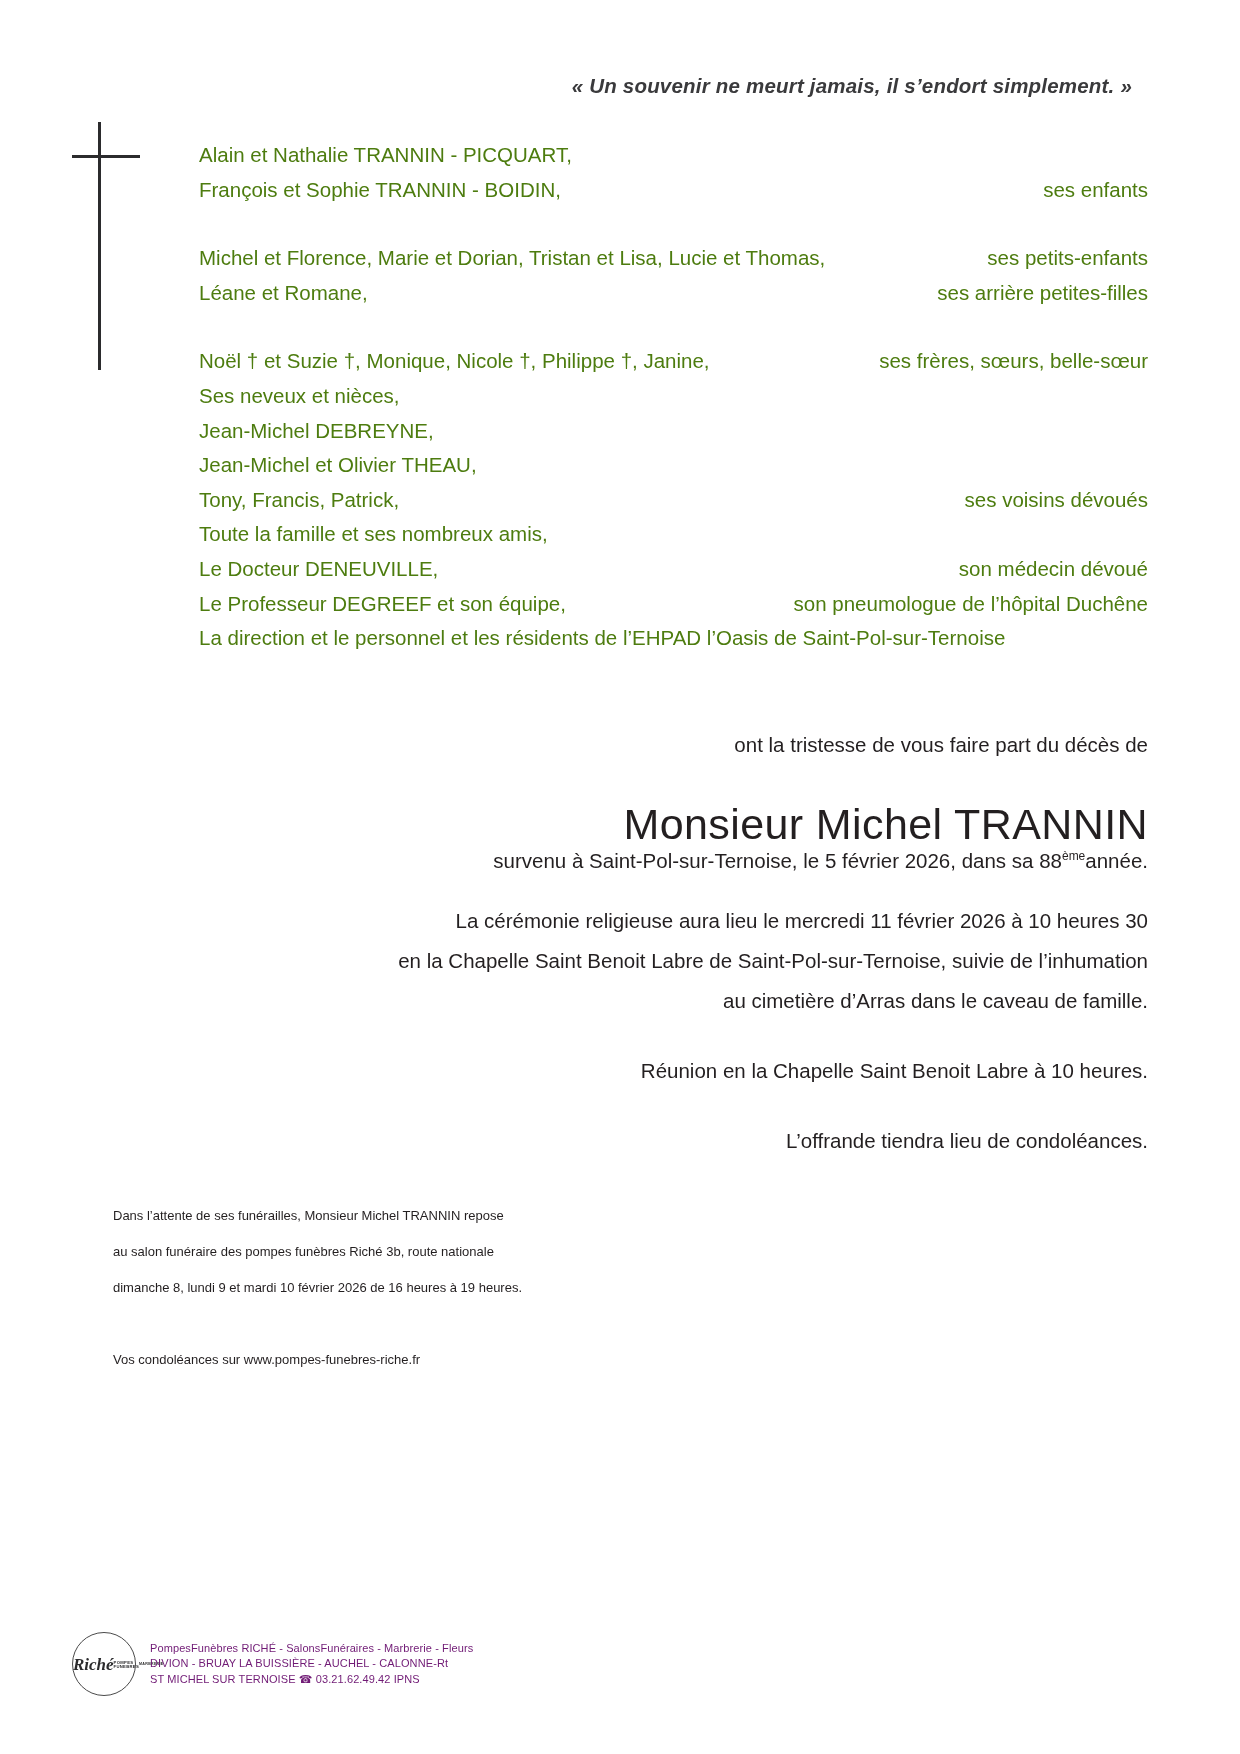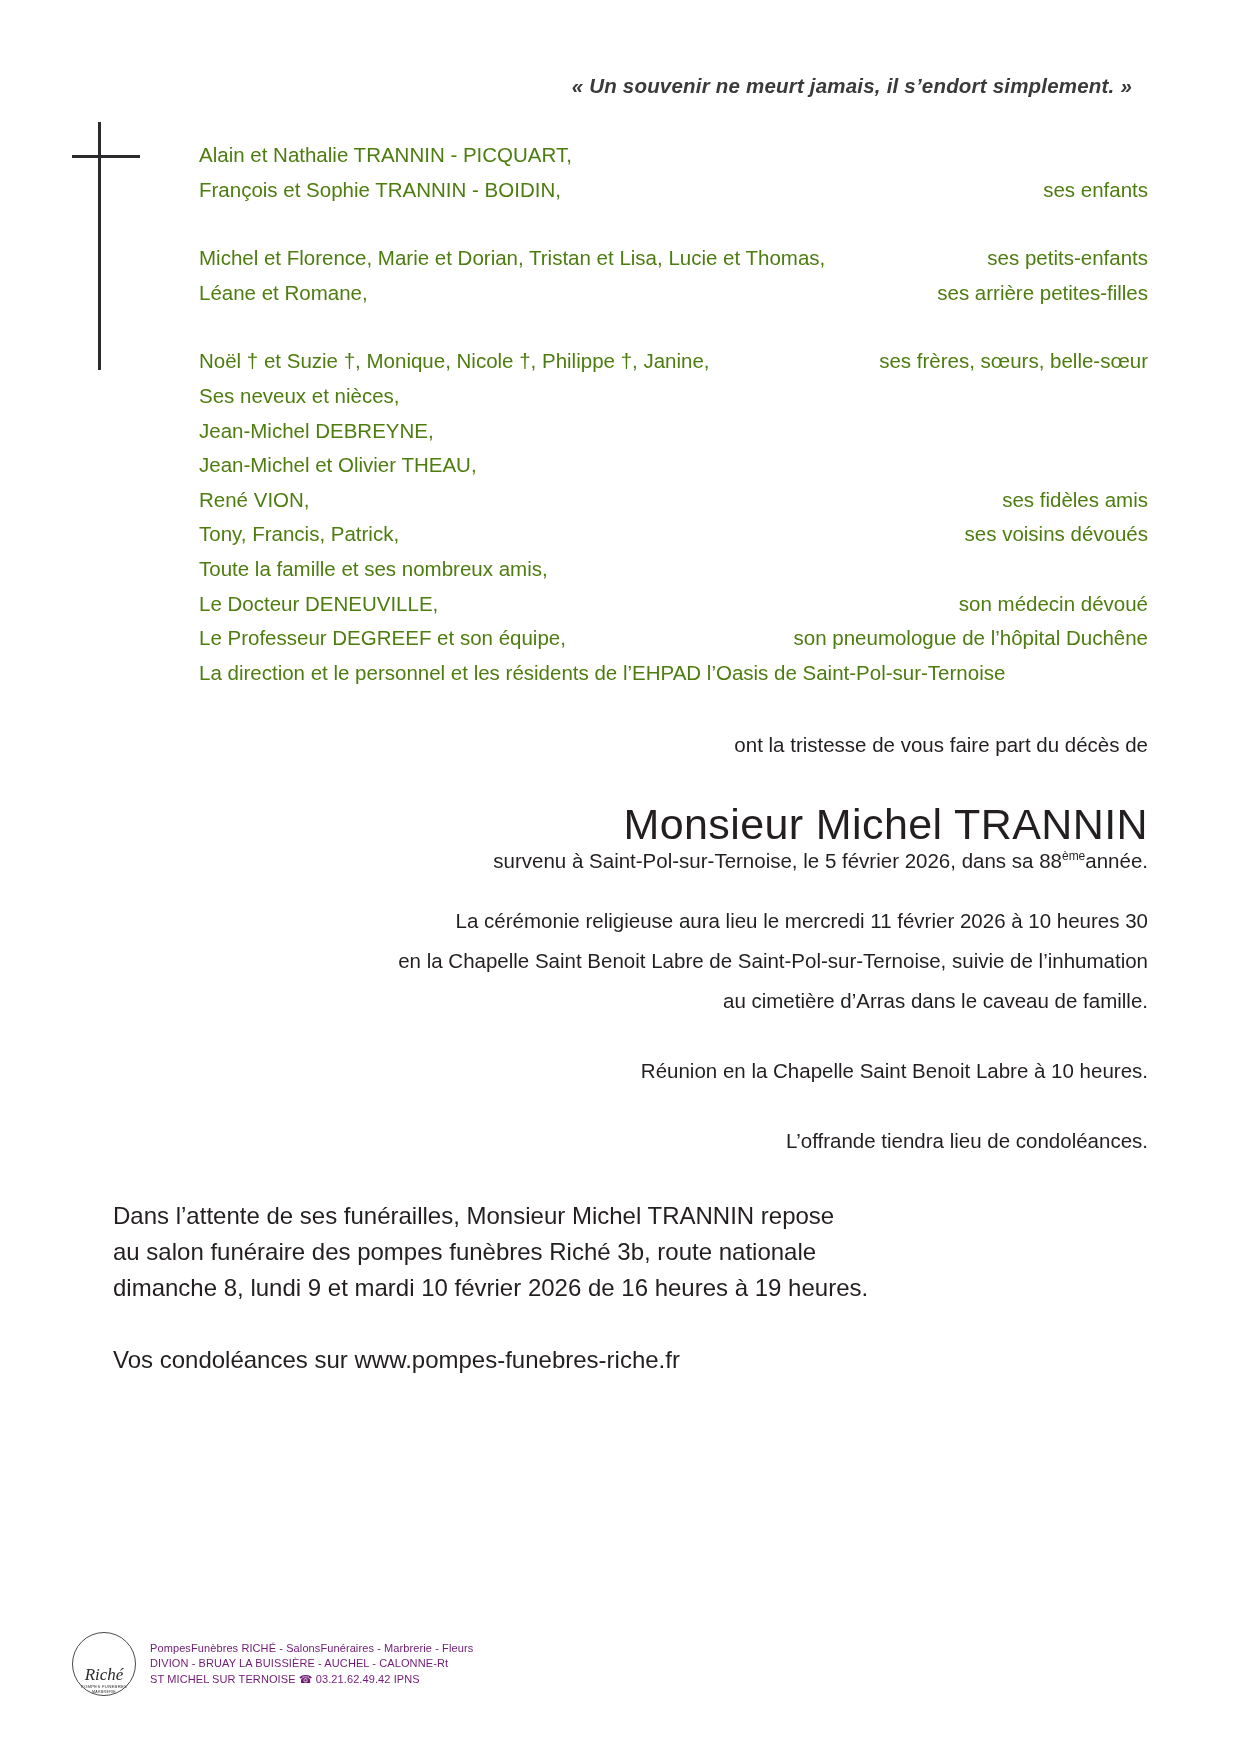--- a/index.html
+++ b/index.html
@@ -121,21 +121,21 @@
   .para.tight {
     margin-top: 30px;
   }
 
   
   .closing {
     position: absolute;
     left: 113px;
     right: 92px;
     top: 1198px;
-    font-size: 24px;
+    font-size: 13px;
     line-height: 36px;
     text-align: left;
   }
   .closing .cond {
     margin-top: 36px;
   }
 
   
   .footer {
     position: absolute;
@@ -144,24 +144,24 @@
     display: flex;
     align-items: center;
     gap: 14px;
   }
   .logo {
     width: 62px;
     height: 62px;
     border-radius: 50%;
     border: 1.5px solid #4a4a4a;
     display: flex;
-    flex-direction: column;
     align-items: center;
-    justify-content: flex-end;
+    justify-content: flex-start;
     line-height: 1;
+    font-weight: bold;
   }
   .logo .r-main {
     font-family: "Liberation Serif", serif;
     font-style: italic;
     font-size: 17px;
     color: #2b2b2d;
   }
   .logo .r-sub {
     font-size: 4.2px;
     letter-spacing: 0.3px;
@@ -227,24 +227,20 @@
     </div>
     <div class="fam-line">
       <span class="lbl">Jean-Michel DEBREYNE,</span>
       <span class="rel"></span>
     </div>
     <div class="fam-line">
       <span class="lbl">Jean-Michel et Olivier THEAU,</span>
       <span class="rel"></span>
     </div>
     <div class="fam-line">
-      <span class="lbl">René VION,</span>
-      <span class="rel">ses fidèles amis</span>
-    </div>
-    <div class="fam-line">
       <span class="lbl">Tony, Francis, Patrick,</span>
       <span class="rel">ses voisins dévoués</span>
     </div>
     <div class="fam-line">
       <span class="lbl">Toute la famille et ses nombreux amis,</span>
       <span class="rel"></span>
     </div>
     <div class="fam-line">
       <span class="lbl">Le Docteur DENEUVILLE,</span>
       <span class="rel">son médecin dévoué</span>

